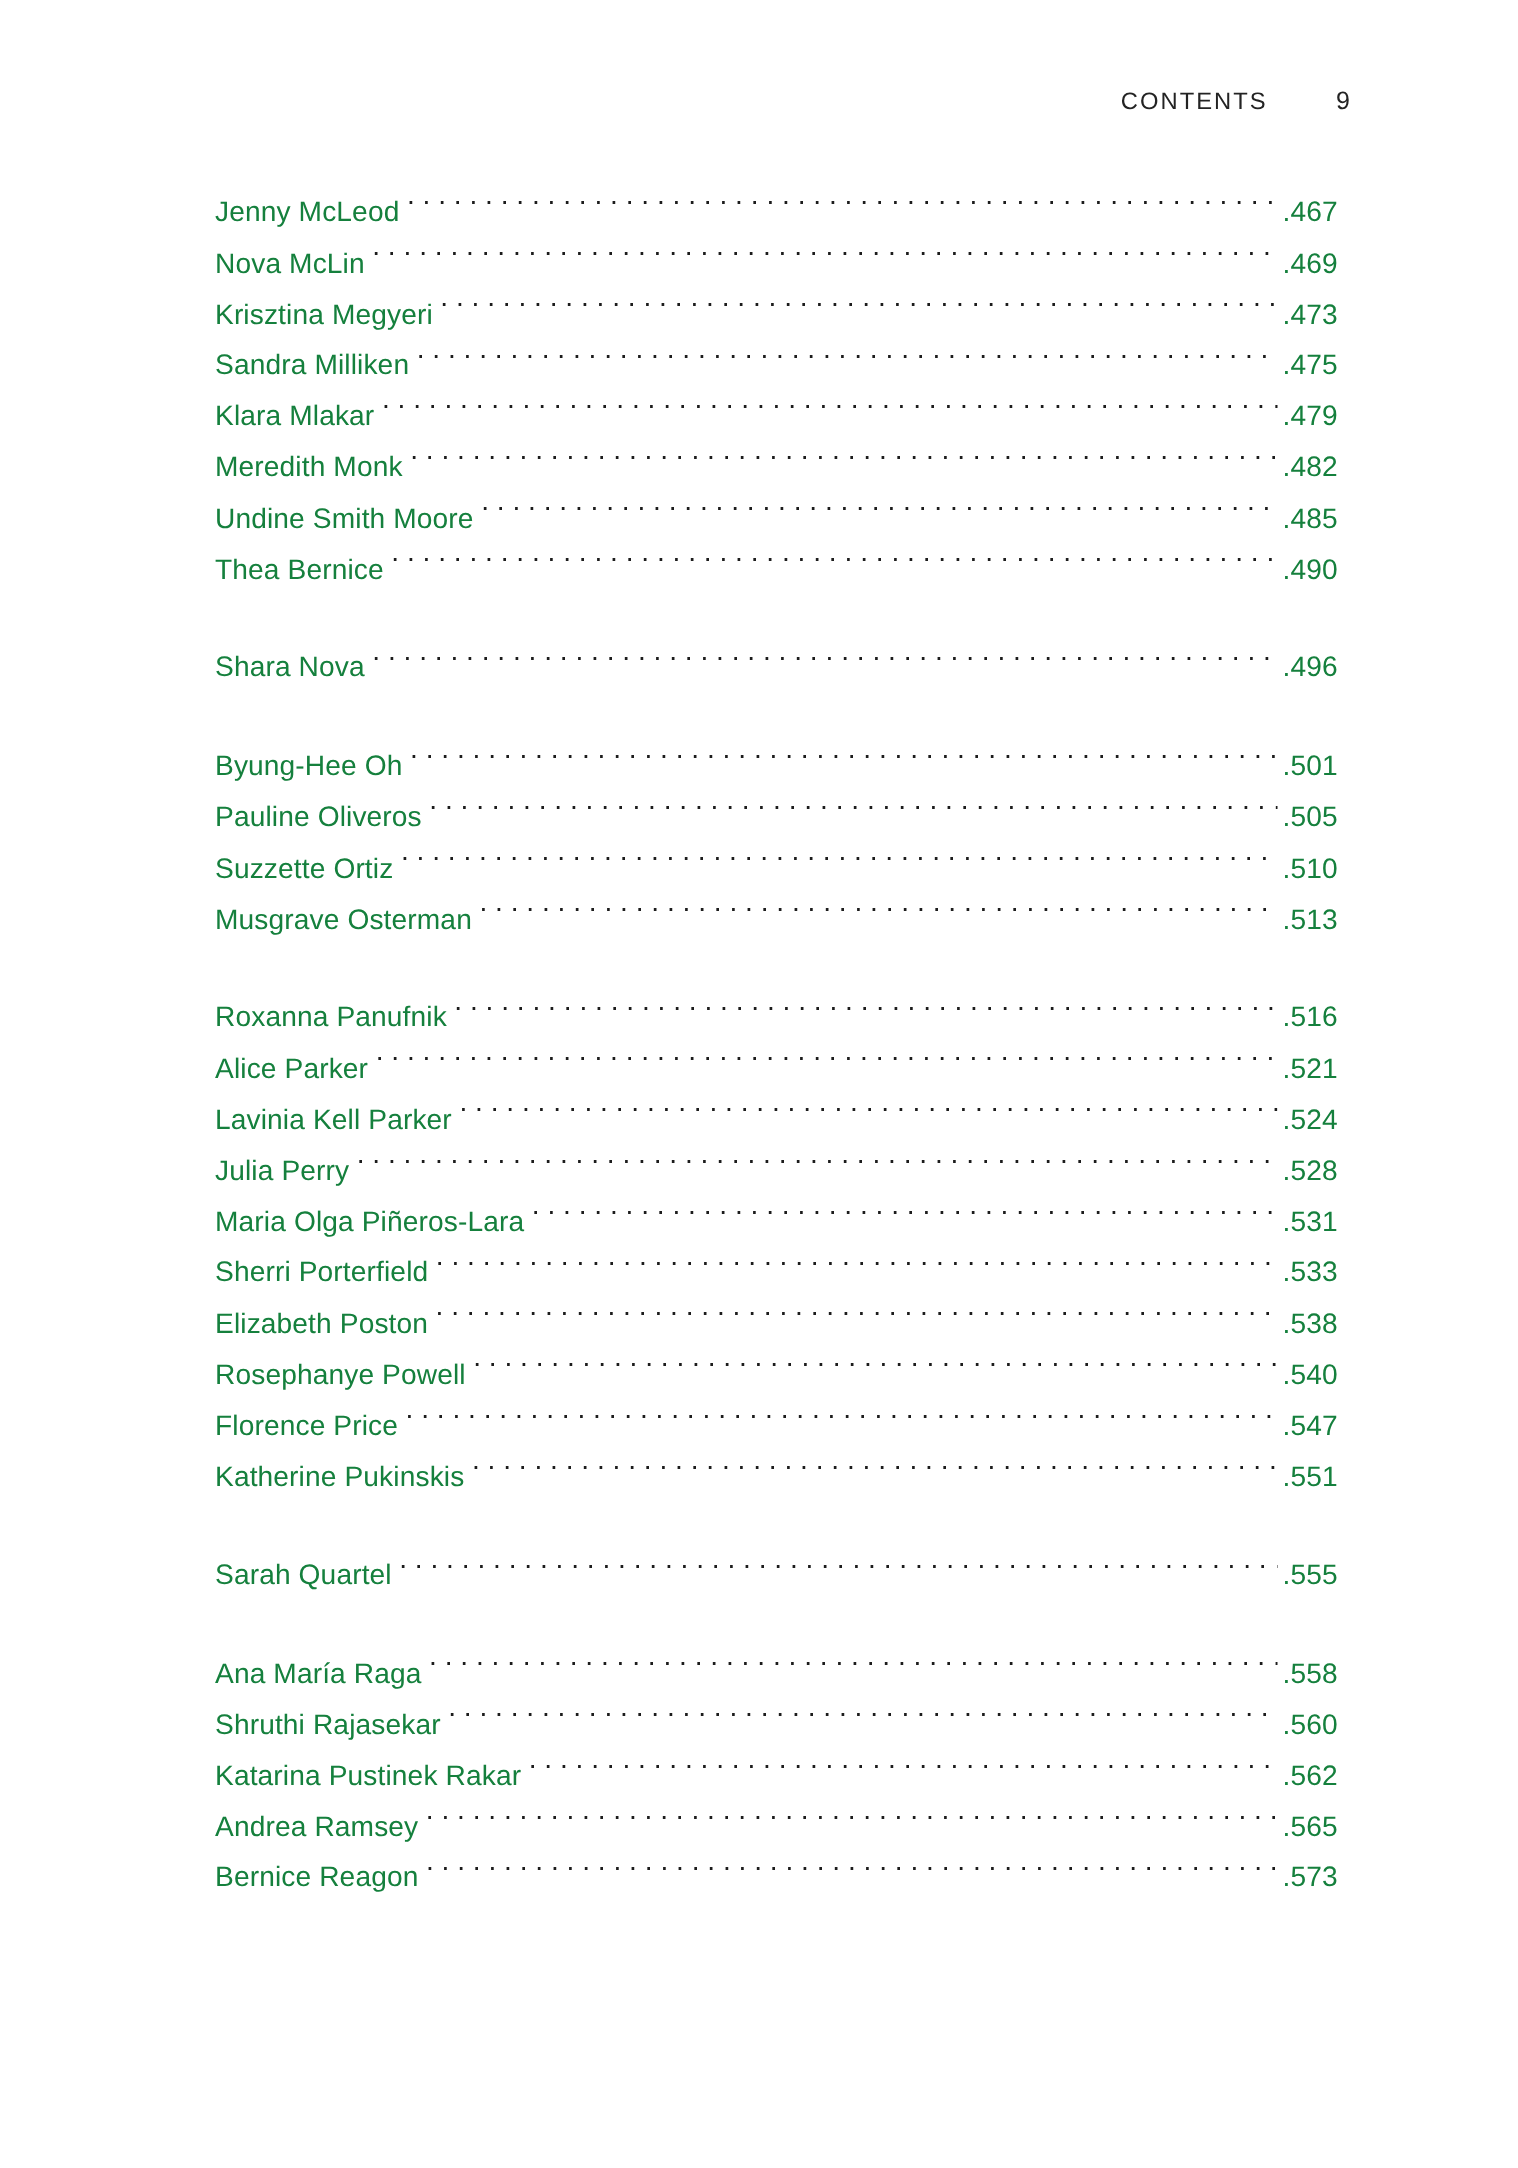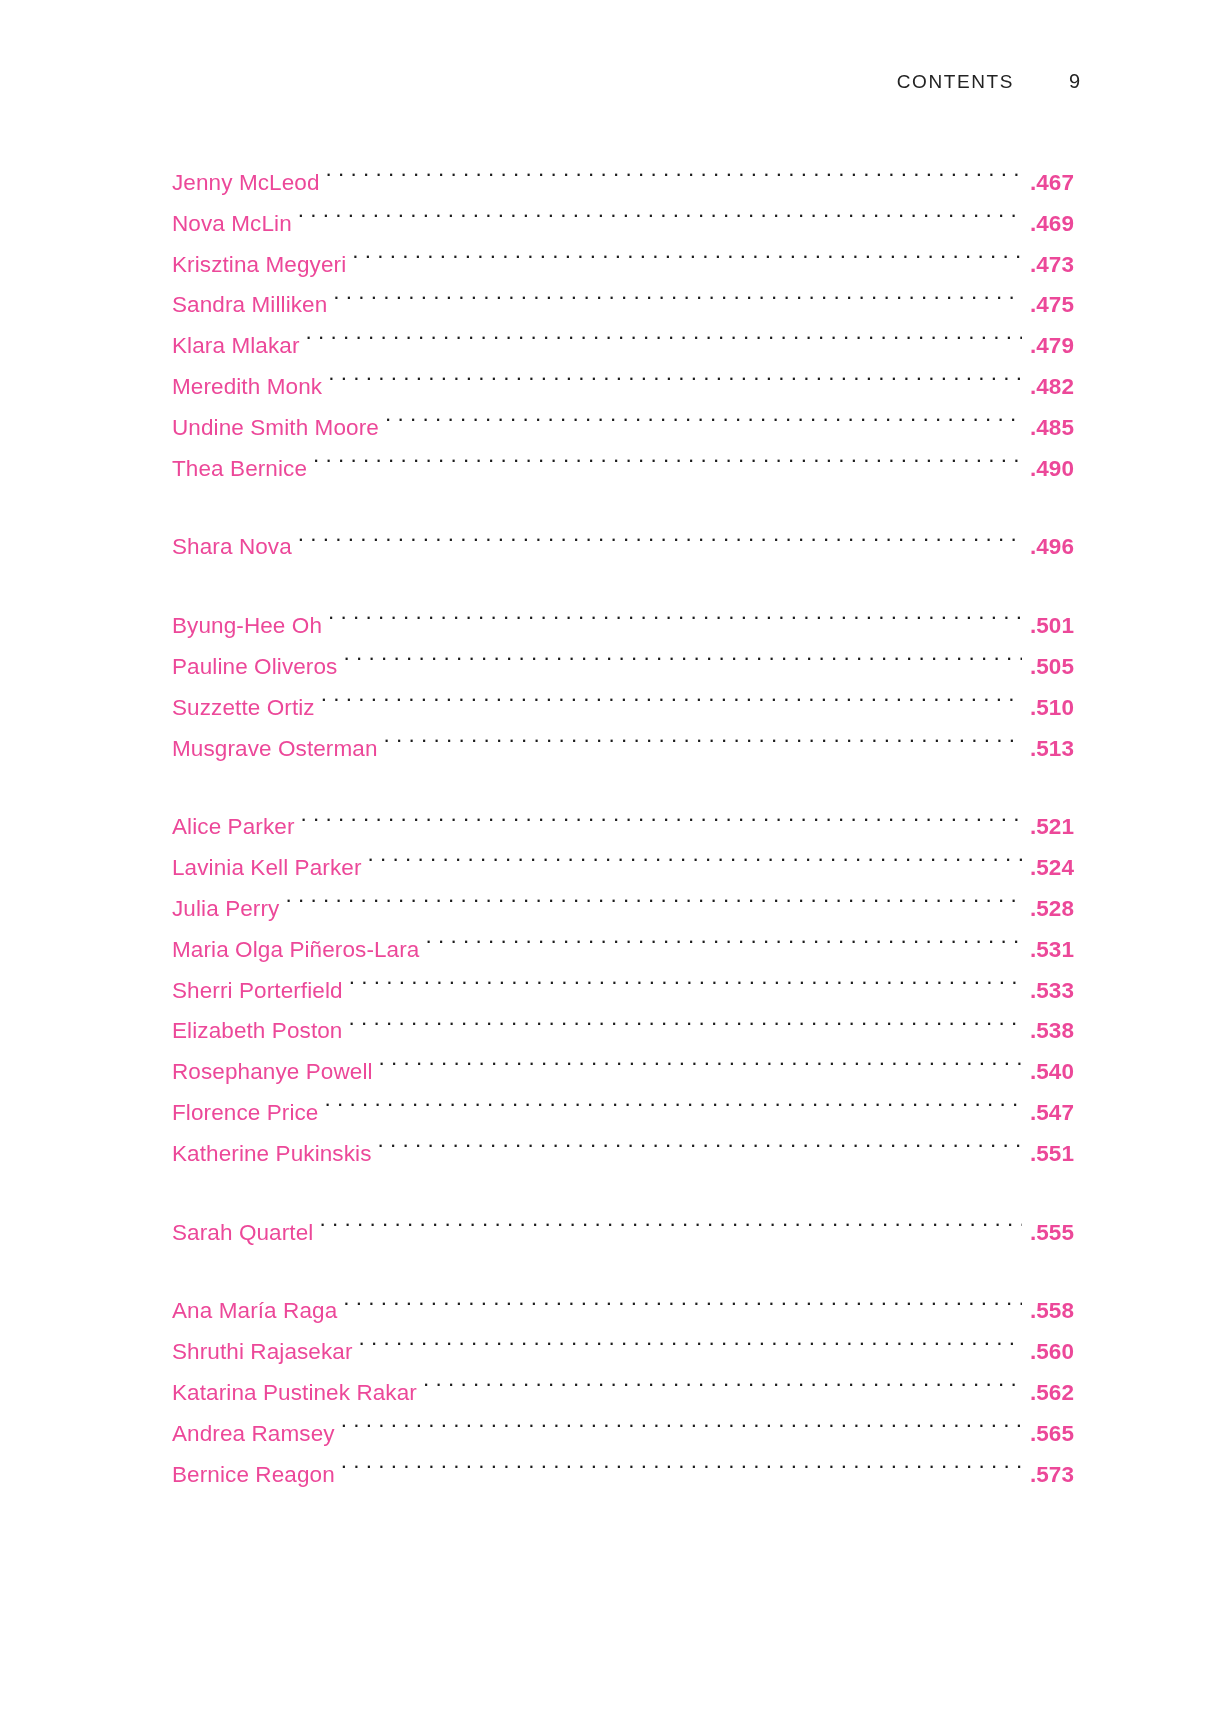--- a/index.html
+++ b/index.html
@@ -62,21 +62,21 @@
     margin-top: 38px;
   }
 
   .toc-entry {
     display: flex;
     align-items: baseline;
     width: 100%;
     height: 40.8px;
     font-size: 22.5px;
     line-height: 40.8px;
-    color: #ec4899;
+    color: #15803d;
     letter-spacing: 0.1px;
     white-space: nowrap;
   }
 
   .toc-name {
     flex: 0 0 auto;
     font-weight: 400;
   }
 
   .toc-leader {
@@ -94,24 +94,23 @@
     left: 0;
     bottom: 0;
     white-space: nowrap;
     letter-spacing: 0px;
     color: #1c1c1c;
     font-size: 22.5px;
   }
 
   .toc-page {
     flex: 0 0 auto;
-    text-align: center;
+    text-align: left;
     min-width: 52px;
-    font-weight: 700;
-    margin-top: 13px;
+    font-weight: 400;
   }
 
   .toc-page::before {
     content: ".";
     margin-right: 0px;
   }
 </style>
 </head>
 <body>
 
@@ -189,20 +188,25 @@
           <span class="toc-page">510</span>
         </div>
         <div class="toc-entry">
           <span class="toc-name">Musgrave Osterman</span>
           <span class="toc-leader"></span>
           <span class="toc-page">513</span>
         </div>
       </div>
       <div class="toc-group">
         <div class="toc-entry">
+          <span class="toc-name">Roxanna Panufnik</span>
+          <span class="toc-leader"></span>
+          <span class="toc-page">516</span>
+        </div>
+        <div class="toc-entry">
           <span class="toc-name">Alice Parker</span>
           <span class="toc-leader"></span>
           <span class="toc-page">521</span>
         </div>
         <div class="toc-entry">
           <span class="toc-name">Lavinia Kell Parker</span>
           <span class="toc-leader"></span>
           <span class="toc-page">524</span>
         </div>
         <div class="toc-entry">

